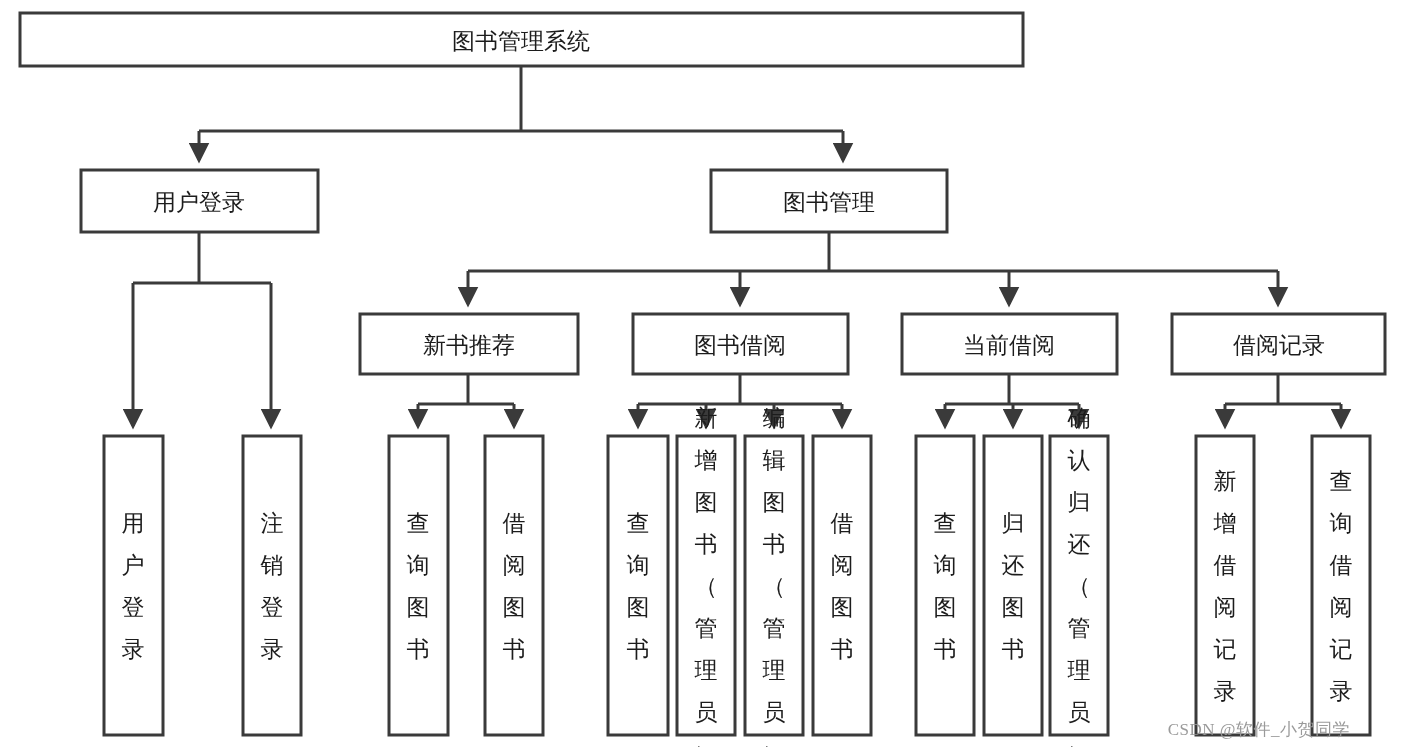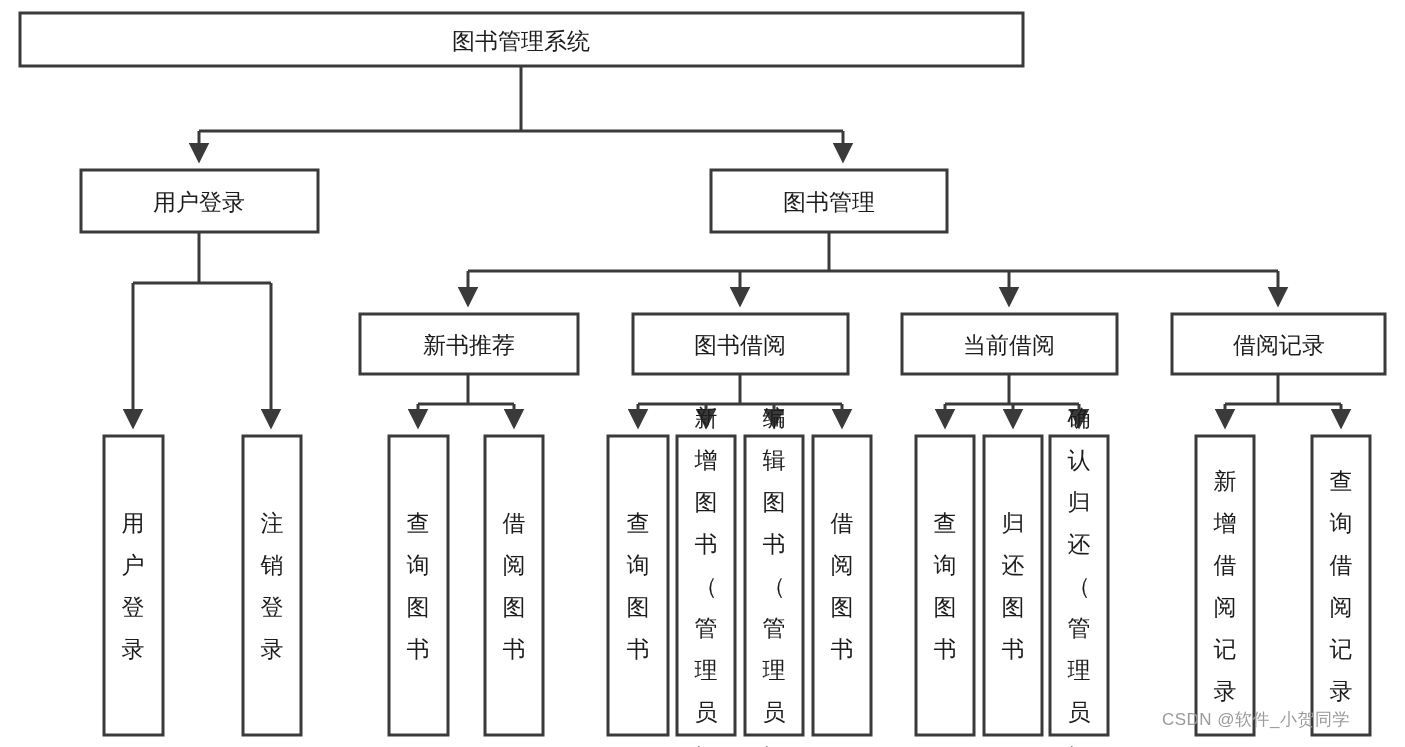--- a/index.html
+++ b/index.html
@@ -53,22 +53,22 @@
   }
   .vert-text {
     fill: #1c1c1c;
     font-family: "DejaVu Sans", "Liberation Sans", sans-serif;
     font-size: 23px;
     text-anchor: middle;
   }
   .watermark {
     position: absolute;
     right: 14px;
-    bottom: 16px;
-    font-family: Liberation Sans, sans-serif;
+    bottom: 6px;
+    font-family: Liberation Serif, serif;
     font-size: 17px;
     color: #9a9a9a;
     letter-spacing: 0.5px;
     white-space: nowrap;
     pointer-events: none;
     margin-top: 9px;
   }
 </style>
 </head>
 <body>

